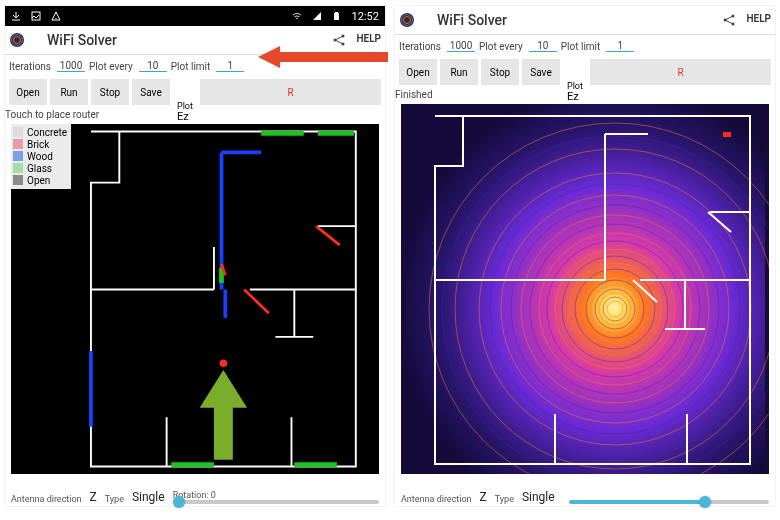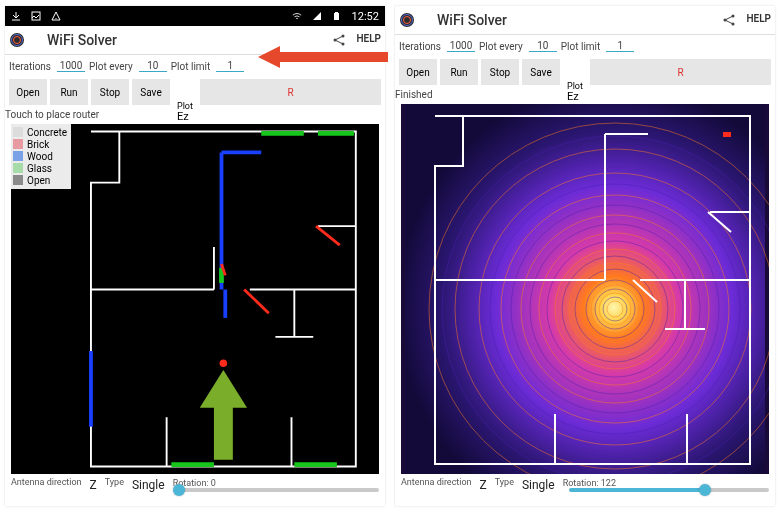--- a/index.html
+++ b/index.html
@@ -29,21 +29,21 @@
   .plotcol .sub { font-size:11px; margin-top:-1px; }
   
   .hint { text-align:left; font-size:10px; color:#444; height:15px; line-height:15px; }
   
   .canvas { flex:1; background:#000; margin:2px 6px 2px 6px; position:relative; overflow:hidden; }
   
   .legend { position:absolute; top:0; left:0; background:rgba(255,255,255,0.92); padding:2px 4px 3px 2px; font-size:10px; }
   .leg-row { display:flex; align-items:center; gap:4px; height:12px; }
   .sw { width:10px; height:10px; }
   
-  .bottom { height:26px; padding:2px 6px; display:flex; align-items:flex-start; gap:8px; font-size:9px; color:#555; }
+  .bottom { height:26px; padding:2px 6px; display:flex; align-items:flex-end; gap:8px; font-size:9px; color:#555; }
   .bottom .slider { flex:1; height:4px; border-radius:2px; position:relative; margin-left:6px; }
   .thumb { position:absolute; top:50%; transform:translate(-50%,-50%); width:12px; height:12px; border-radius:50%; background:#4bb6d6; box-shadow:0 0 2px rgba(0,0,0,0.3); cursor:pointer; }
   
   .red-arrow { position:absolute; pointer-events:none; }
   
   .fp-white { stroke:#fff; stroke-width:2; fill:none; }
   .fp-blue  { stroke:#1940ff; stroke-width:4; }
   .fp-green { stroke:#17c71b; stroke-width:5; }
   .fp-red   { stroke:#ff2b1c; stroke-width:3; }
   .router   { fill:#ff2b1c; }
@@ -316,21 +316,20 @@
     <div class="bottom">
       <div style="line-height:1;">
         <div>Antenna direction</div>
       </div>
       <span style="font-size:12px;color:#222">Z</span>
       <div style="line-height:1;">
         <div>Type</div>
       </div>
       <span style="font-size:12px;color:#222">Single</span>
       <div style="flex:1">
-        <div>Rotation: 122</div>
         <div class="slider" style="background:linear-gradient(90deg,#4bb6d6 0%, #4bb6d6 68%, #c9c9c9 68%, #c9c9c9 100%);">
           <div class="thumb" style="left:68%"></div>
         </div>
       </div>
     </div>
   </div>
 
   <svg class="red-arrow" style="left:258px;top:44px;width:130px;height:26px" viewBox="0 0 130 26">
     <polygon points="0,13 22,2 22,8 130,8 130,18 22,18 22,24" fill="#e5482b"></polygon>
   </svg>

